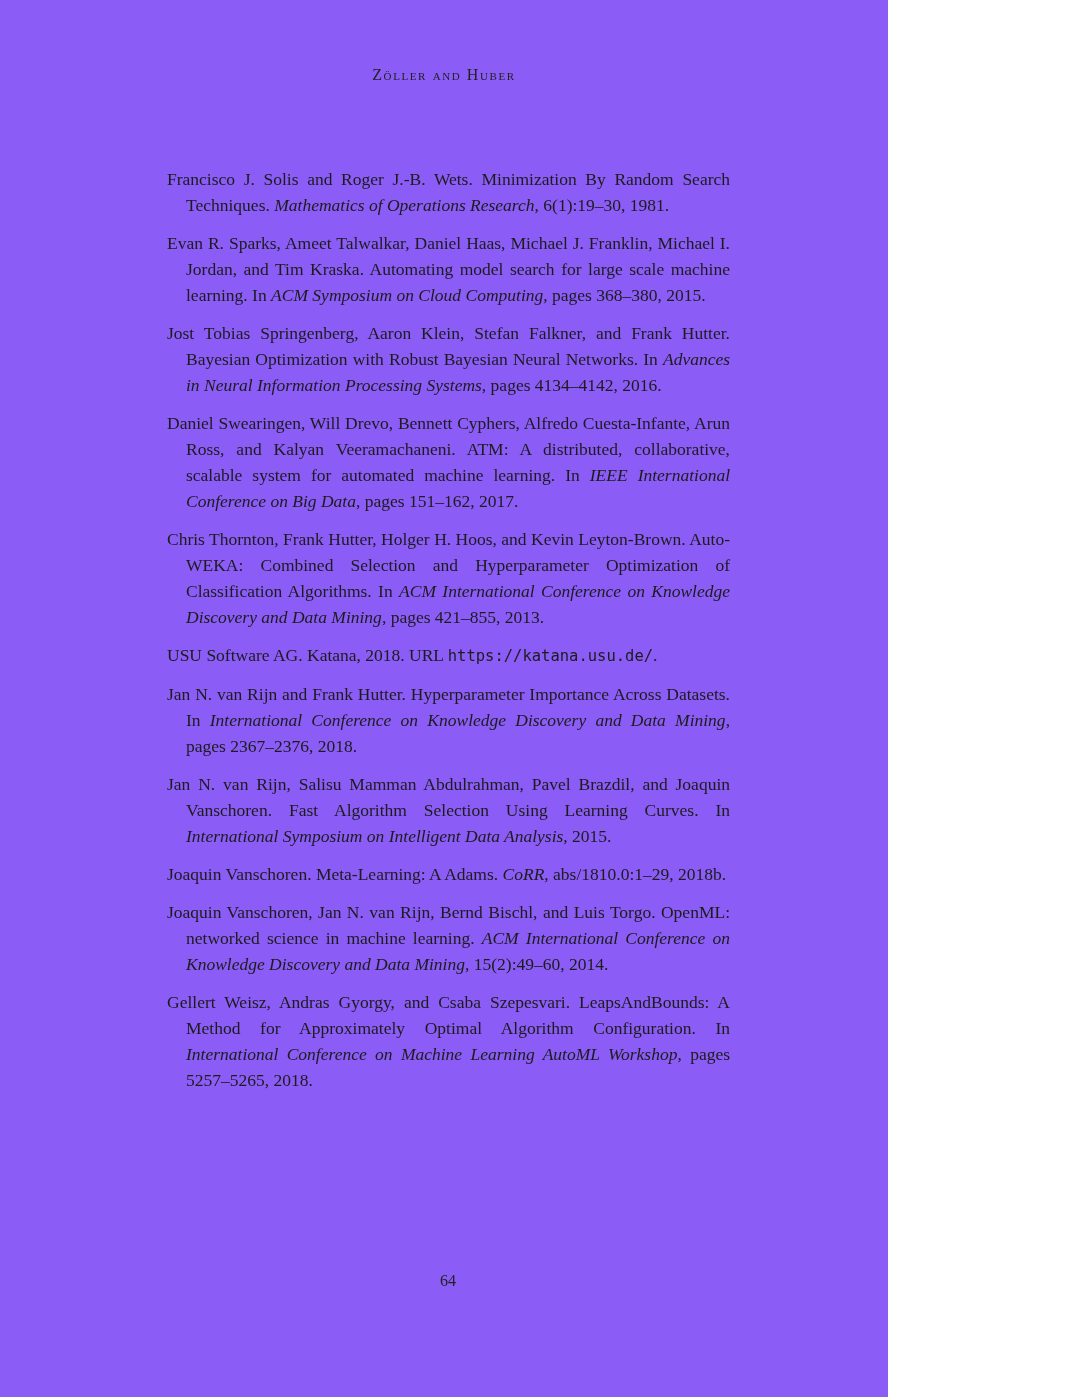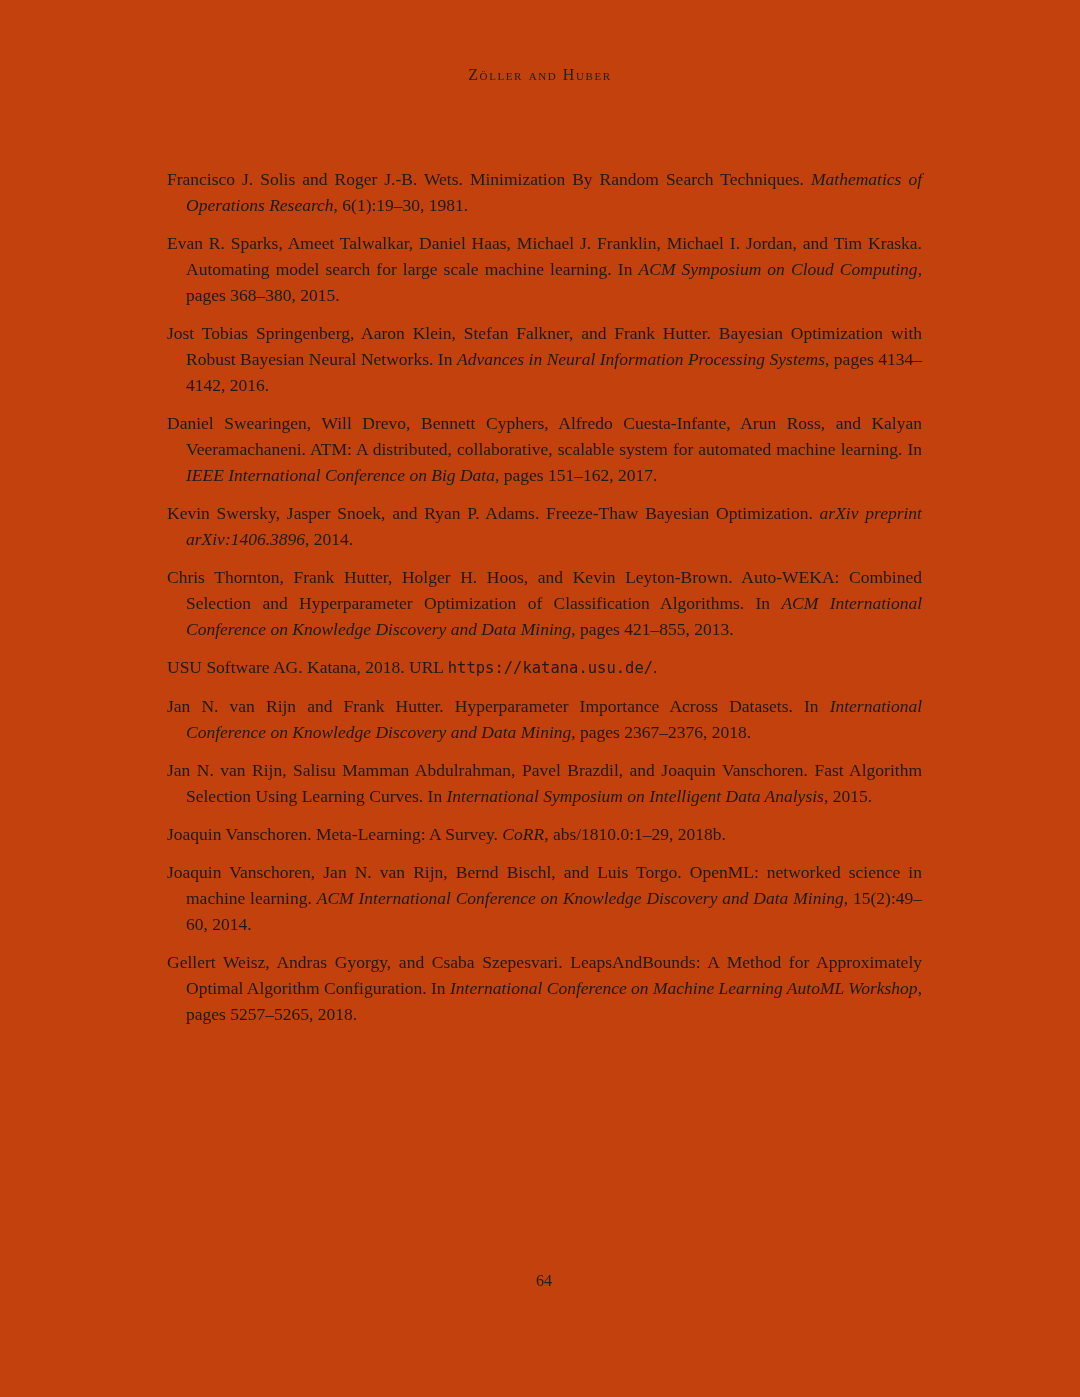--- a/index.html
+++ b/index.html
@@ -8,23 +8,23 @@
     background: #ffffff;
   }
   body {
     width: 1080px;
     height: 1397px;
     font-family: "Liberation Serif", serif;
     color: #1c1c1c;
   }
   .page {
     position: relative;
-    width: 1080px;
+    width: 888px;
     height: 1397px;
-    background: #c2410c;
+    background: #8b5cf6;
     overflow: hidden;
   }
   .running-head {
     padding-top: 66px;
     text-align: center;
     font-variant: small-caps;
     font-size: 16px;
     letter-spacing: 1.6px;
     color: #222222;
   }
@@ -62,24 +62,23 @@
 <body>
 
 <div class="page">
   <div class="running-head">Zöller and Huber</div>
 
   <main class="references">
       <p class="reference"><span>Francisco J. Solis and Roger J.-B. Wets. Minimization By Random Search Techniques. </span><span class="italic">Mathematics of Operations Research</span><span>, 6(1):19–30, 1981.</span></p>
       <p class="reference"><span>Evan R. Sparks, Ameet Talwalkar, Daniel Haas, Michael J. Franklin, Michael I. Jordan, and Tim Kraska. Automating model search for large scale machine learning. In </span><span class="italic">ACM Symposium on Cloud Computing</span><span>, pages 368–380, 2015.</span></p>
       <p class="reference"><span>Jost Tobias Springenberg, Aaron Klein, Stefan Falkner, and Frank Hutter. Bayesian Optimization with Robust Bayesian Neural Networks. In </span><span class="italic">Advances in Neural Information Processing Systems</span><span>, pages 4134–4142, 2016.</span></p>
       <p class="reference"><span>Daniel Swearingen, Will Drevo, Bennett Cyphers, Alfredo Cuesta-Infante, Arun Ross, and Kalyan Veeramachaneni. ATM: A distributed, collaborative, scalable system for automated machine learning. In </span><span class="italic">IEEE International Conference on Big Data</span><span>, pages 151–162, 2017.</span></p>
-      <p class="reference"><span>Kevin Swersky, Jasper Snoek, and Ryan P. Adams. Freeze-Thaw Bayesian Optimization. </span><span class="italic">arXiv preprint arXiv:1406.3896</span><span>, 2014.</span></p>
       <p class="reference"><span>Chris Thornton, Frank Hutter, Holger H. Hoos, and Kevin Leyton-Brown. Auto-WEKA: Combined Selection and Hyperparameter Optimization of Classification Algorithms. In </span><span class="italic">ACM International Conference on Knowledge Discovery and Data Mining</span><span>, pages 421–855, 2013.</span></p>
       <p class="reference"><span>USU Software AG. Katana, 2018. URL </span><span class="mono">https://katana.usu.de/</span><span>.</span></p>
       <p class="reference"><span>Jan N. van Rijn and Frank Hutter. Hyperparameter Importance Across Datasets. In </span><span class="italic">International Conference on Knowledge Discovery and Data Mining</span><span>, pages 2367–2376, 2018.</span></p>
       <p class="reference"><span>Jan N. van Rijn, Salisu Mamman Abdulrahman, Pavel Brazdil, and Joaquin Vanschoren. Fast Algorithm Selection Using Learning Curves. In </span><span class="italic">International Symposium on Intelligent Data Analysis</span><span>, 2015.</span></p>
-      <p class="reference"><span>Joaquin Vanschoren. Meta-Learning: A Survey. </span><span class="italic">CoRR</span><span>, abs/1810.0:1–29, 2018b.</span></p>
+      <p class="reference"><span>Joaquin Vanschoren. Meta-Learning: A Adams. </span><span class="italic">CoRR</span><span>, abs/1810.0:1–29, 2018b.</span></p>
       <p class="reference"><span>Joaquin Vanschoren, Jan N. van Rijn, Bernd Bischl, and Luis Torgo. OpenML: networked science in machine learning. </span><span class="italic">ACM International Conference on Knowledge Discovery and Data Mining</span><span>, 15(2):49–60, 2014.</span></p>
       <p class="reference"><span>Gellert Weisz, Andras Gyorgy, and Csaba Szepesvari. LeapsAndBounds: A Method for Approximately Optimal Algorithm Configuration. In </span><span class="italic">International Conference on Machine Learning AutoML Workshop</span><span>, pages 5257–5265, 2018.</span></p>
     </main>
 
   <div class="page-number">64</div>
 </div>
 
 </body></html>

